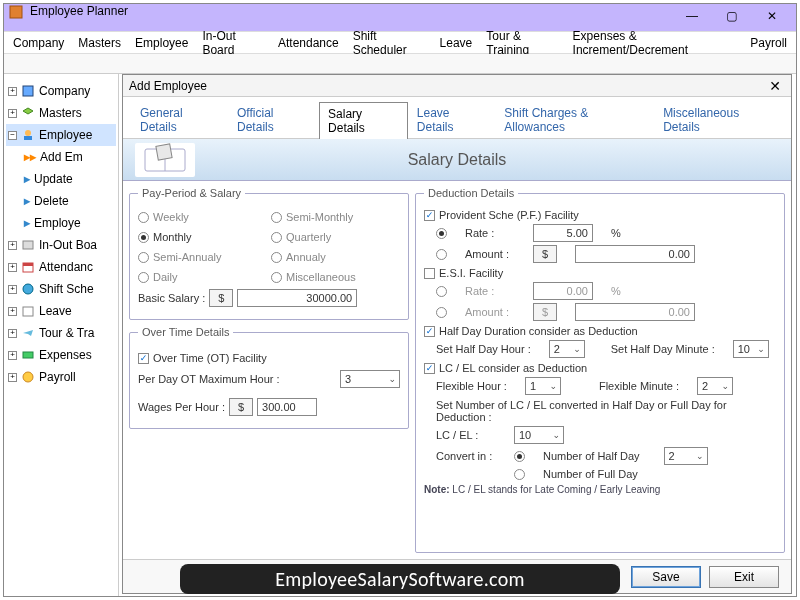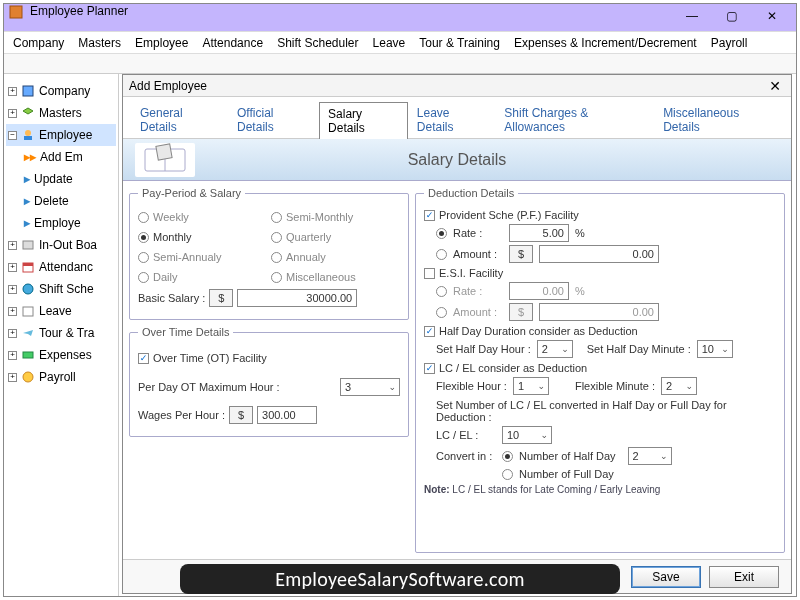--- a/index.html
+++ b/index.html
@@ -46,21 +46,21 @@
 .radio-circle { width: 11px; height: 11px; border: 1px solid #888; border-radius: 50%; display: inline-flex; align-items: center; justify-content: center; }
 .radio-circle.checked::after { content: ''; width: 5px; height: 5px; background: #333; border-radius: 50%; }
 .checkbox { width: 11px; height: 11px; border: 1px solid #888; display: inline-flex; align-items: center; justify-content: center; font-size: 9px; color: #0066cc; background: #fff; }
 .checkbox.checked::after { content: '✓'; }
 .row { display: flex; align-items: center; gap: 4px; margin: 4px 0; }
 .row label { white-space: nowrap; }
 .input { border: 1px solid #888; background: #fff; padding: 2px 4px; font-size: 11px; height: 18px; text-align: right; }
 .currency { width: 24px; text-align: center; border: 1px solid #888; height: 18px; background: #f4f4f4; display: inline-flex; align-items: center; justify-content: center; }
 .select { border: 1px solid #888; background: #fff; padding: 1px 14px 1px 4px; font-size: 11px; height: 18px; position: relative; display: inline-flex; align-items: center; min-width: 36px; }
 .select::after { content: '⌄'; position: absolute; right: 3px; font-size: 9px; color: #555; }
-.deduct-row { display: flex; align-items: center; gap: 6px; margin: 3px 0 3px 12px; }
+.deduct-row { display: flex; align-items: center; gap: 18px; margin: 3px 0 3px 12px; }
 .section-head { display: flex; align-items: center; gap: 4px; margin-top: 4px; }
 .note { font-size: 10px; color: #445; margin-top: 4px; }
 .buttons { height: 34px; border-top: 1px solid #ccc; display: flex; align-items: center; justify-content: flex-end; padding: 0 12px; gap: 8px; background: #f8f8f8; }
 .btn { min-width: 70px; height: 22px; border: 1px solid #888; background: linear-gradient(#fff, #e4e4e4); font-size: 12px; cursor: pointer; }
 .btn.primary { border: 1px solid #3873b3; box-shadow: 0 0 0 1px #6ea3db inset; margin-left: 8px; }
 .watermark { position: absolute; bottom: 6px; left: 180px; width: 440px; height: 30px; background: #222; color: #fff; font-size: 20px; font-family: Calibri, sans-serif; display: flex; align-items: center; justify-content: center; border-radius: 8px; letter-spacing: 0.3px; }
 svg { display: block; }
 </style>
 </head>
 <body>
@@ -76,20 +76,21 @@
     <div class="win-controls">
       <span>—</span>
       <span>▢</span>
       <span>✕</span>
     </div>
   </div>
   <div class="menubar">
     <span>Company</span>
     <span>Masters</span>
     <span>Employee</span>
+    <span>In-Out Board</span>
     <span>Attendance</span>
     <span>Shift Scheduler</span>
     <span>Leave</span>
     <span>Tour &amp; Training</span>
     <span>Expenses &amp; Increment/Decrement</span>
     <span>Payroll</span>
   </div>
   <div class="toolbar"></div>
   <div class="body">
     <div class="tree">
@@ -271,21 +272,21 @@
               <span class="currency">$</span>
               <span class="input" style="width:120px">30000.00</span>
             </div>
           </fieldset>
           <fieldset>
             <legend>Over Time Details</legend>
             <div class="row" style="margin-top:8px">
               <span class="checkbox checked"></span>
               <label>Over Time (OT) Facility</label>
             </div>
-            <div class="row" style="margin-top:14px">
+            <div class="row" style="margin-top:6px">
               <label style="flex:1">Per Day OT Maximum Hour :</label>
               <span class="select" style="width:60px">3</span>
             </div>
             <div class="row" style="margin-top:10px">
               <label>Wages Per Hour :</label>
               <span class="currency">$</span>
               <span class="input" style="width:60px;text-align:left">300.00</span>
             </div>
           </fieldset>
         </div>

